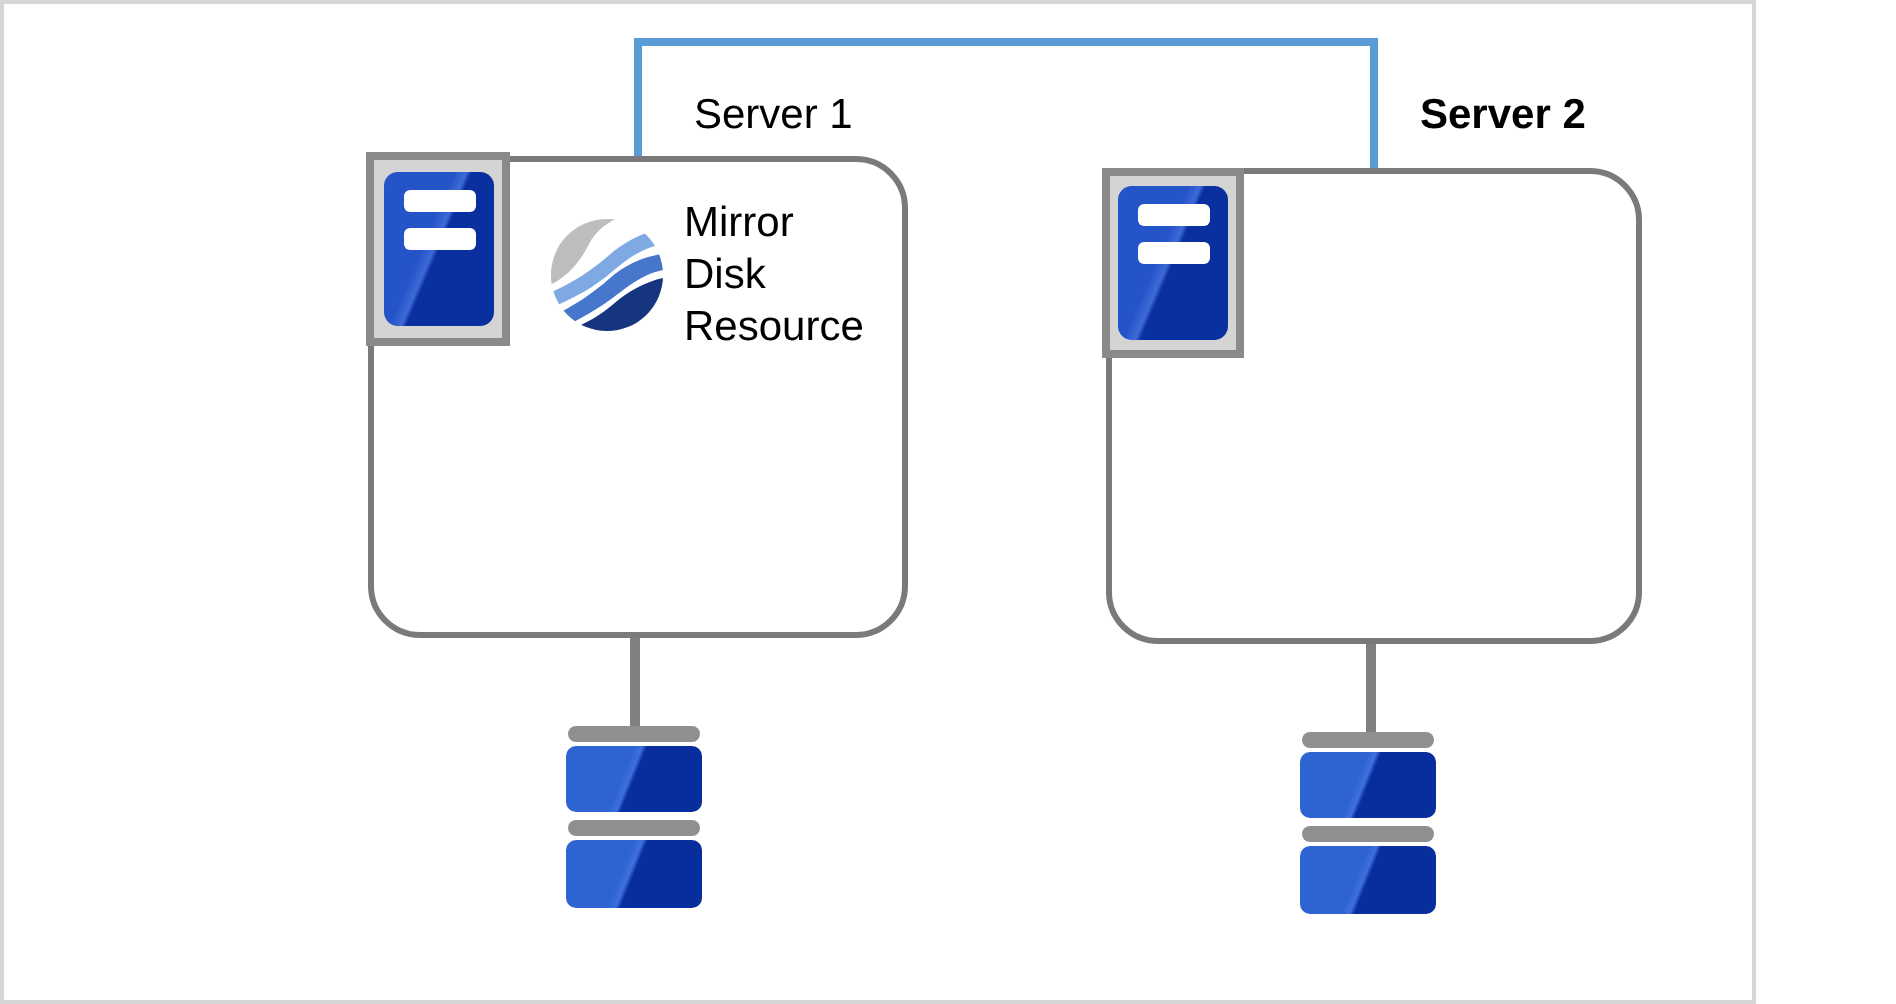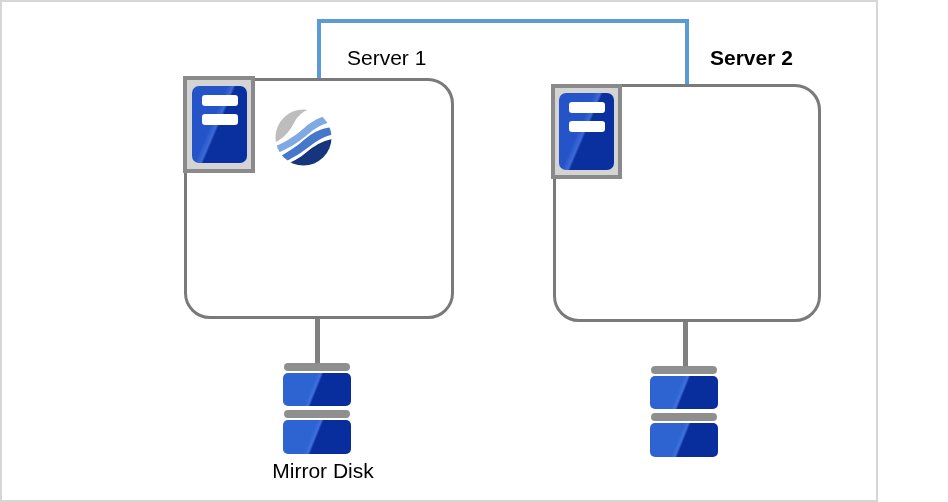--- a/index.html
+++ b/index.html
@@ -86,32 +86,32 @@
       </defs>
     <g clip-path="url(#wc)">
       <rect width="60" height="60" fill="#ffffff"></rect>
       <path d="M-1,36 C9,32 16,24 21,14 C24,8 30,3 38,0 L-1,0 Z" fill="#bdbdbd"></path>
       <path d="M61,6 C48,8 39,13 31,20 C23,27 13,34 1,39 L1,47 C13,42 24,36 33,28 C42,20 51,15 61,14 Z" fill="#7fa9e3"></path>
       <path d="M61,19 C49,20 39,25 31,32 C23,39 13,46 2,51 L2,59 C14,54 26,47 35,40 C44,33 52,28 61,27 Z" fill="#4677cb"></path>
       <path d="M61,31 C50,33 41,38 33,45 C26,51 17,56 6,60 L6,63 L61,63 Z" fill="#16357e"></path>
     </g>
   </svg>
 
+  <div class="resource-label">Mirror Disk Resource</div>
 
   <div class="disk-conn conn-1"></div>
   <div class="disk-conn conn-2"></div>
 
   <div class="disk disk-1">
     <div class="cap"></div>
     <div class="plate"></div>
     <div class="cap second"></div>
     <div class="plate second"></div>
   </div>
   <div class="disk disk-2">
     <div class="cap"></div>
     <div class="plate"></div>
     <div class="cap second"></div>
     <div class="plate second"></div>
   </div>
 
-  <div class="disk-label">Mirror Disk</div>
 
 </div>
 
 </body></html>

